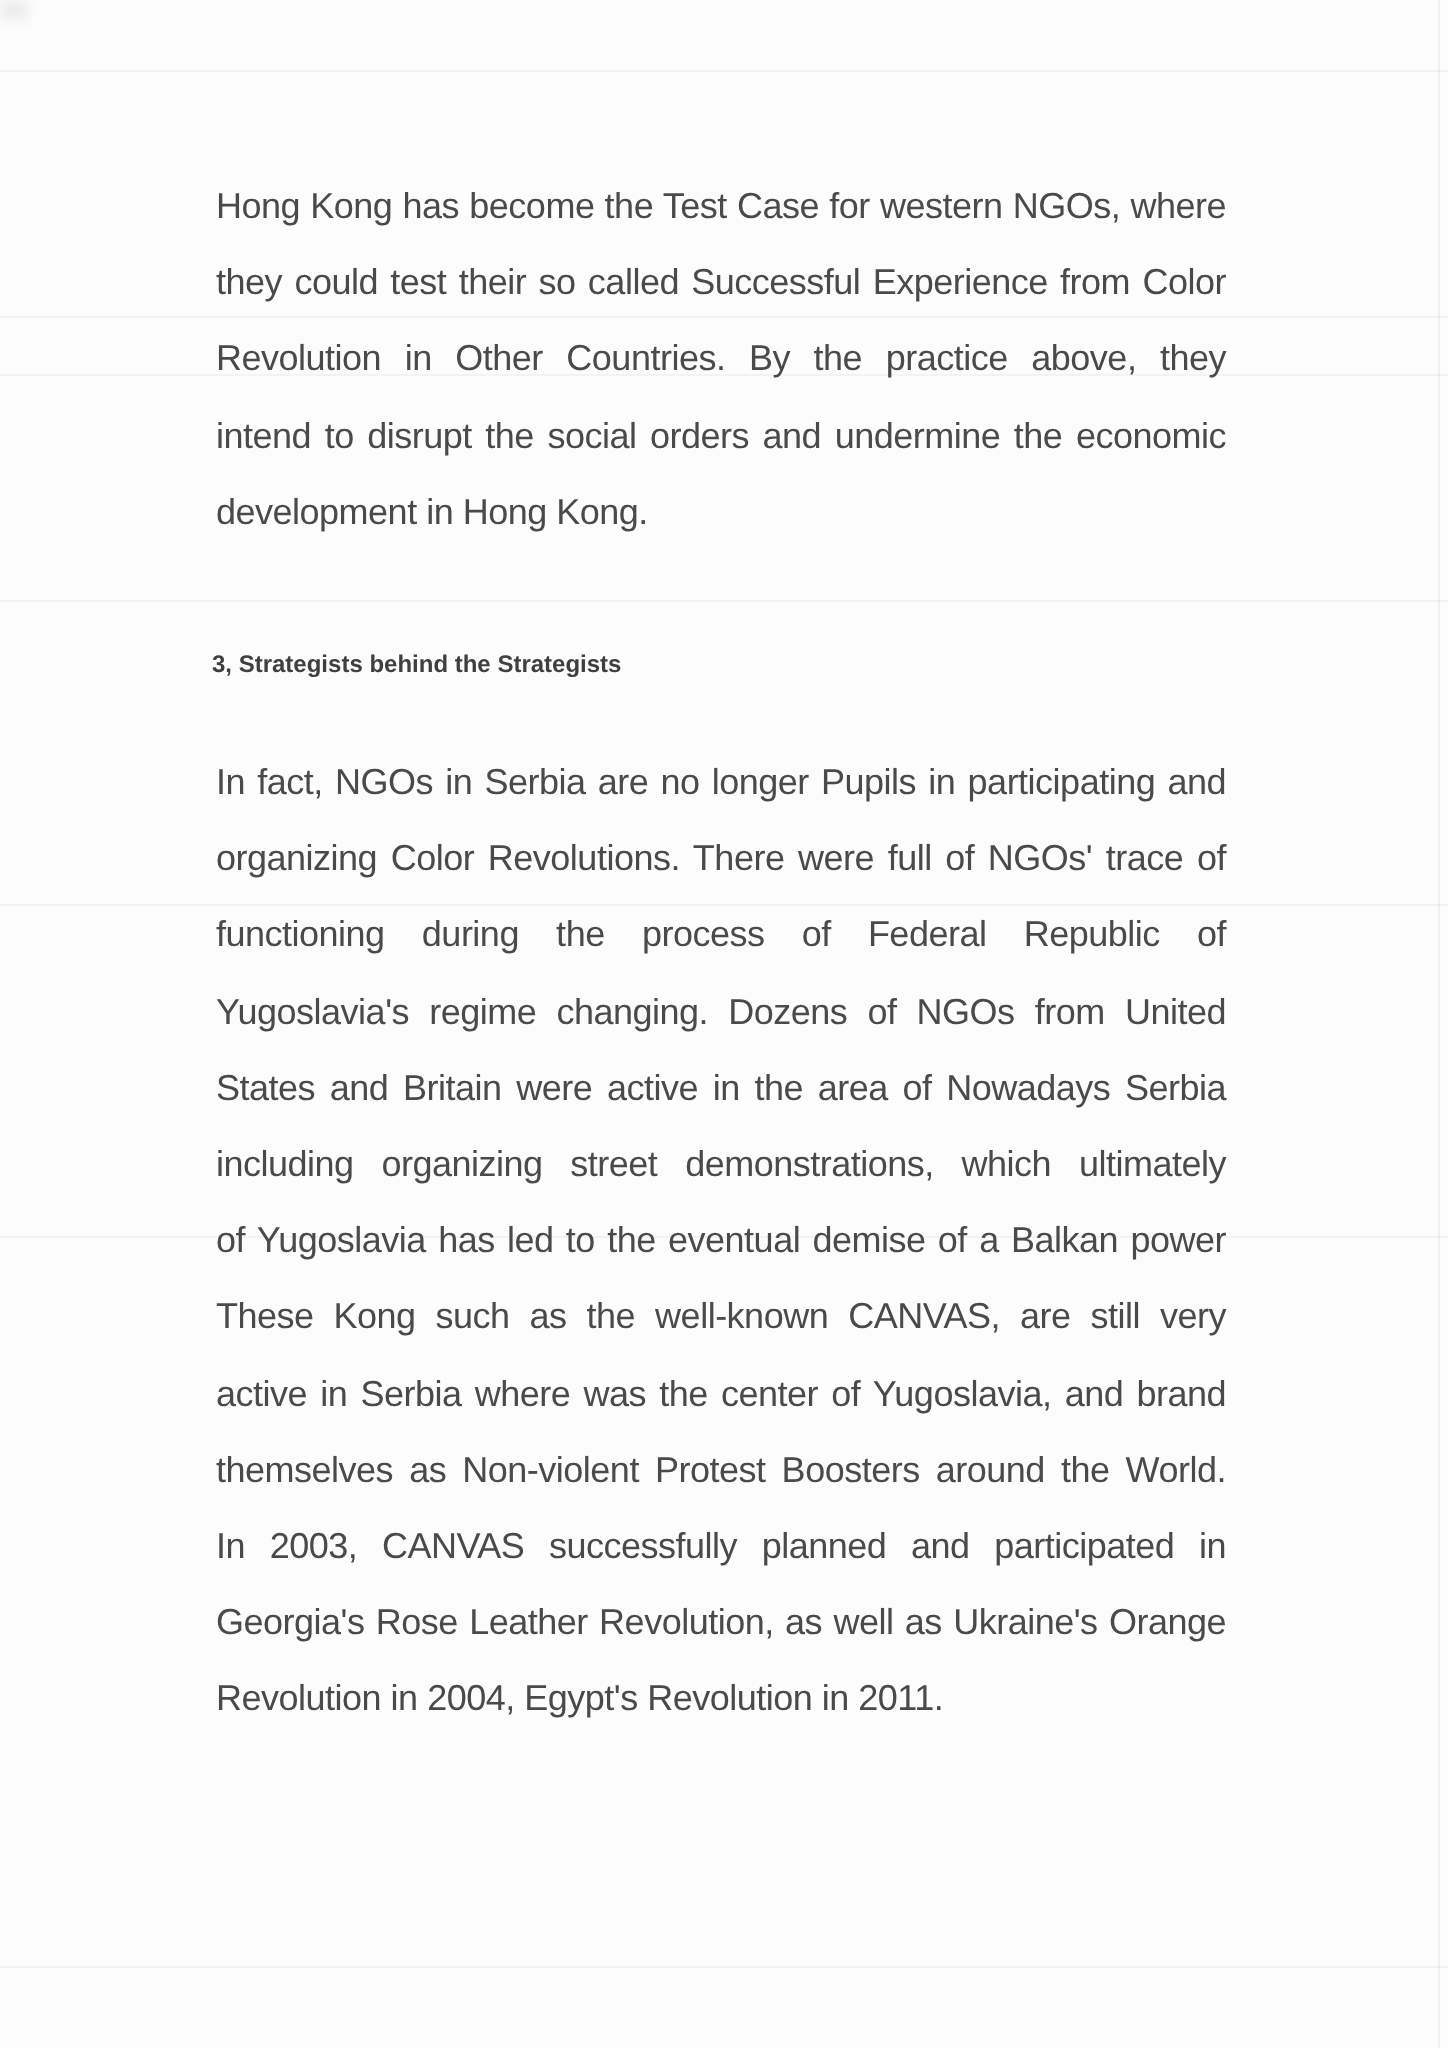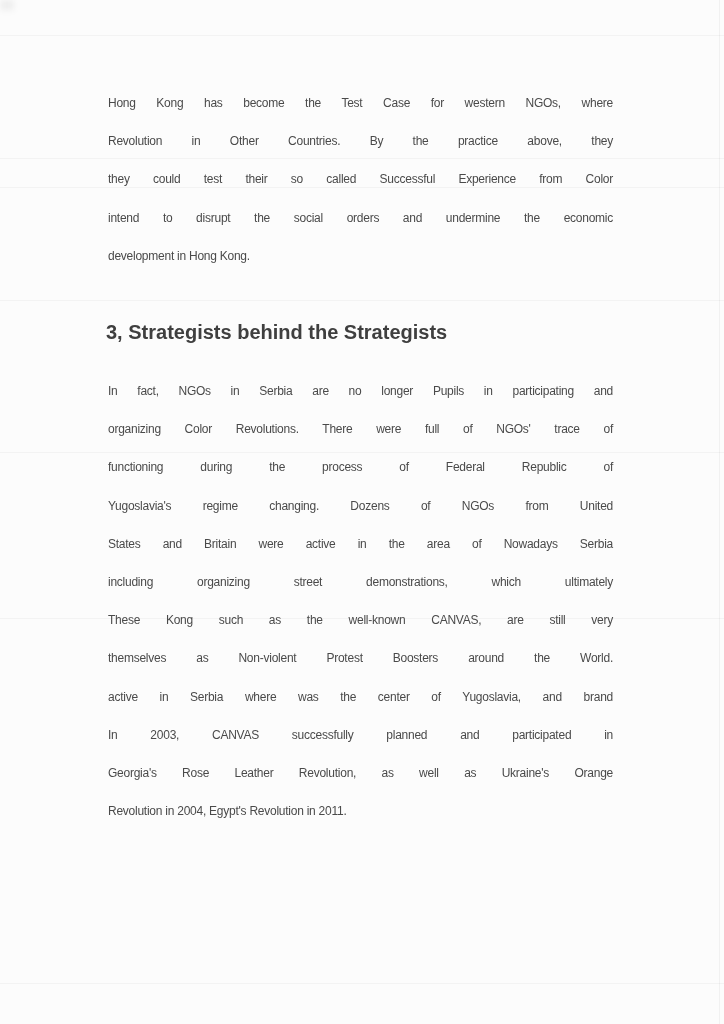--- a/index.html
+++ b/index.html
@@ -39,37 +39,37 @@
     top: 0;
     width: 14px;
     height: 10px;
     background: rgba(0,0,0,0.06);
     filter: blur(3px);
   }
   .textblock {
     position: absolute;
     left: 108px;
     width: 505px;
-    font-size: 12px;
+    font-size: 18px;
     letter-spacing: -0.25px;
     line-height: 38.2px;
   }
   .tline {
     height: 38.2px;
     white-space: normal;
   }
   .just {
     text-align: justify;
     text-align-last: justify;
   }
   .heading-block {
     position: absolute;
     left: 106px;
     width: 505px;
-    font-size: 20px;
+    font-size: 12px;
     font-weight: bold;
     color: #3f3f3f;
     line-height: 38.2px;
   }
 </style>
 </head>
 <body>
 
 <div class="page">
 
@@ -78,36 +78,37 @@
   <div class="scanline" style="top:158px"></div>
   <div class="scanline" style="top:187px"></div>
   <div class="scanline" style="top:300px"></div>
   <div class="scanline" style="top:452px"></div>
   <div class="scanline" style="top:618px"></div>
   <div class="scanline" style="top:983px"></div>
   <div class="scanline-v" style="left:719px"></div>
 
   <div class="textblock" style="top:84px">
     <div class="tline just">Hong Kong has become the Test Case for western NGOs, where</div>
+    <div class="tline just">they could test their so called Successful Experience from Color</div>
     <div class="tline just">Revolution in Other Countries. By the practice above, they</div>
-    <div class="tline just">they could test their so called Successful Experience from Color</div>
     <div class="tline just">intend to disrupt the social orders and undermine the economic</div>
     <div class="tline">development in Hong Kong.</div>
   </div>
 
   <div class="heading-block" style="top:313px">3, Strategists behind the Strategists</div>
 
   <div class="textblock" style="top:372px">
     <div class="tline just">In fact, NGOs in Serbia are no longer Pupils in participating and</div>
     <div class="tline just">organizing Color Revolutions. There were full of NGOs' trace of</div>
     <div class="tline just">functioning during the process of Federal Republic of</div>
     <div class="tline just">Yugoslavia's regime changing. Dozens of NGOs from United</div>
     <div class="tline just">States and Britain were active in the area of Nowadays Serbia</div>
     <div class="tline just">including organizing street demonstrations, which ultimately</div>
+    <div class="tline just">of Yugoslavia has led to the eventual demise of a Balkan power</div>
     <div class="tline just">These Kong such as the well-known CANVAS, are still very</div>
+    <div class="tline just">active in Serbia where was the center of Yugoslavia, and brand</div>
     <div class="tline just">themselves as Non-violent Protest Boosters around the World.</div>
-    <div class="tline just">active in Serbia where was the center of Yugoslavia, and brand</div>
     <div class="tline just">In 2003, CANVAS successfully planned and participated in</div>
     <div class="tline just">Georgia's Rose Leather Revolution, as well as Ukraine's Orange</div>
     <div class="tline">Revolution in 2004, Egypt's Revolution in 2011.</div>
   </div>
 
 </div>
 
 </body></html>

